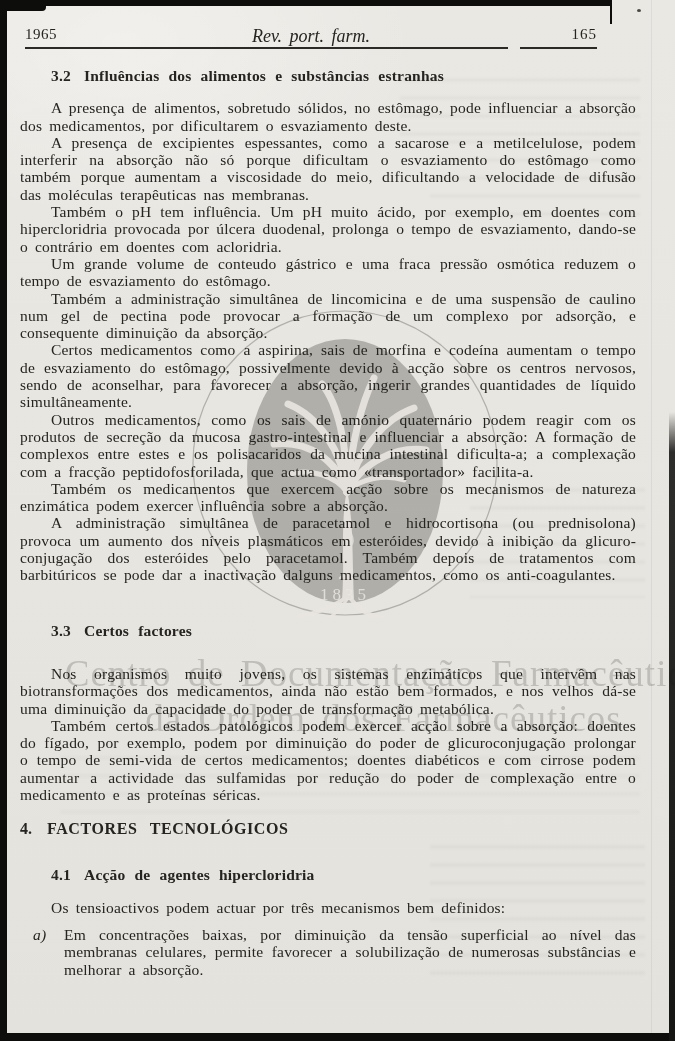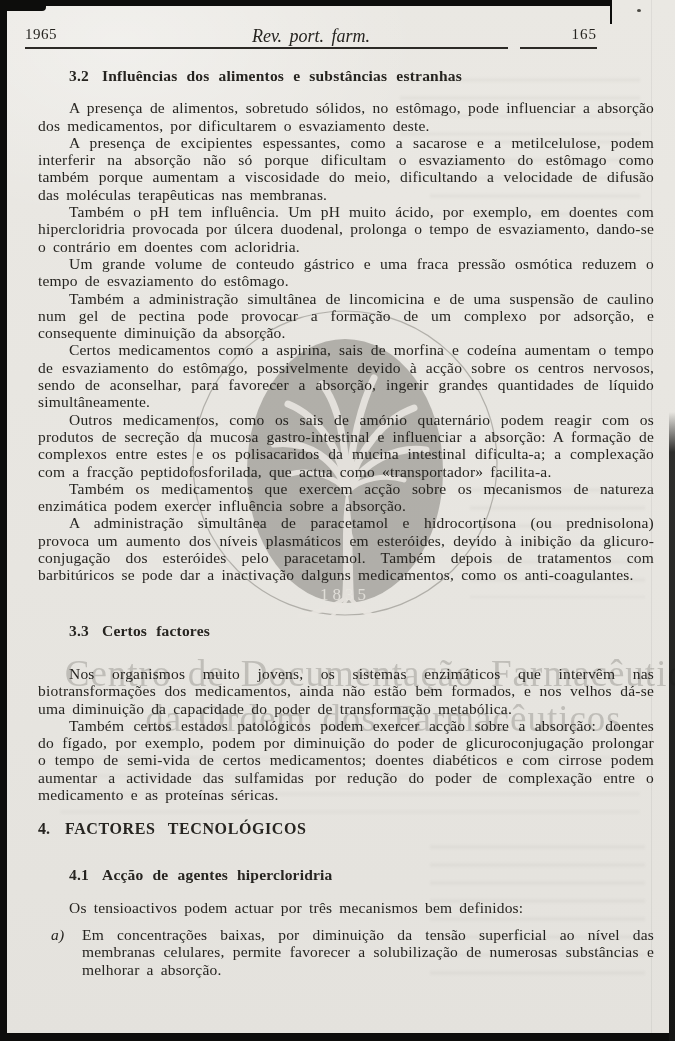--- a/index.html
+++ b/index.html
@@ -44,21 +44,21 @@
   .rule-a{left:25px;width:483px;}
   .rule-b{left:520px;width:77px;}
   
   .wm{z-index:1;position:absolute;}
   .wm-emblem{left:190px;top:308px;width:310px;height:310px;}
   .wm-text{left:0;width:675px;text-align:center;white-space:nowrap;
     color:var(--watermark);opacity:.44;font-size:37px;letter-spacing:1px;word-spacing:6px;margin-left:46px;}
   .wm-text-1{top:652px;}
   .wm-text-2{top:697px;}
   
-  .content{position:absolute;left:38px;top:58px;width:616px;z-index:2;color:var(--ink);
+  .content{position:absolute;left:20px;top:58px;width:616px;z-index:2;color:var(--ink);
     font-size:15.5px;line-height:17.3px;text-align:justify;word-spacing:3px;letter-spacing:.2px;}
   .para{margin:0;text-indent:31px;}
   .h-sub{font-size:15.5px;font-weight:bold;margin:38px 0 26px;padding-left:31px;word-spacing:5px;letter-spacing:.2px;}
   .h-sub .h-num{margin-right:13px;}
   .h-first{margin-top:9px;margin-bottom:15px;}
   .h-main{font-size:16px;font-weight:bold;margin:17px 0 0;letter-spacing:.6px;word-spacing:8px;}
   .h-main .h-num{display:inline-block;width:27px;letter-spacing:0;}
   .h-41{margin:28px 0 16px;}
   .intro{margin:0 0 10px;text-indent:31px;}
   .list-item{position:relative;margin:0;padding-left:44px;text-indent:0;}

